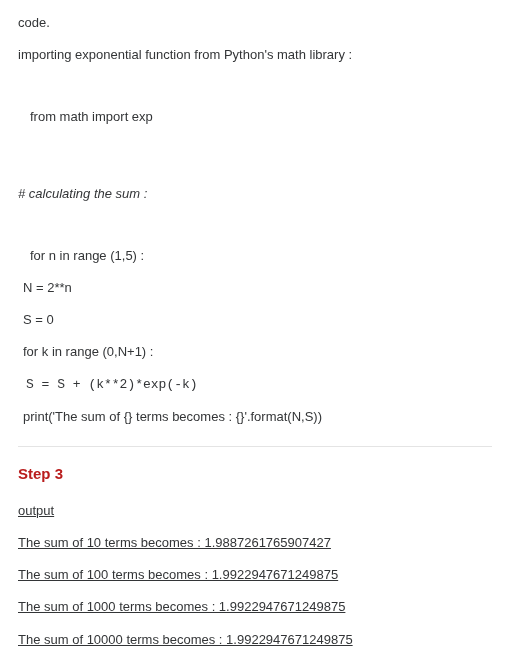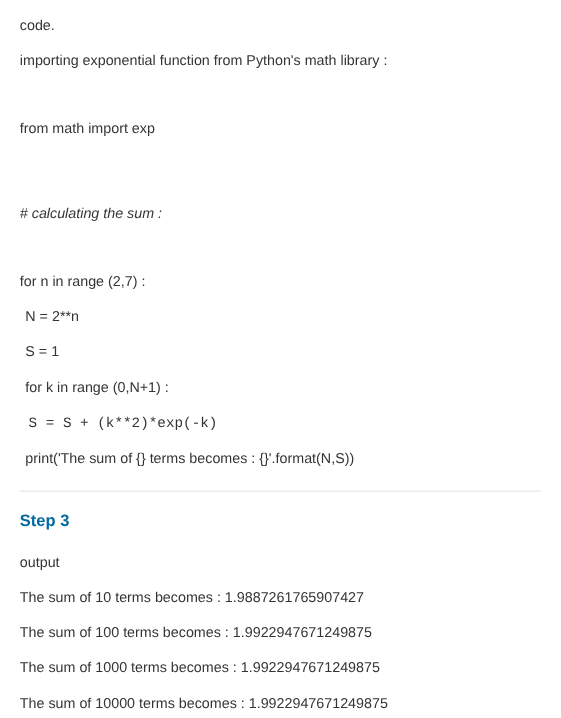--- a/index.html
+++ b/index.html
@@ -12,62 +12,64 @@
     width: 510px;
     box-sizing: border-box;
     background: #fff;
   }
   .line {
     margin-bottom: 14px;
   }
   .gap-lg {
     margin-top: 44px;
     margin-bottom: 14px;
+    margin-left: 12px;
   }
   .gap-xl {
     margin-top: 58px;
     margin-bottom: 14px;
     font-style: italic;
   }
   .indent1 {
     margin-left: 5px;
   }
   .indent2 {
     margin-left: 8px;
     font-family: Liberation Mono, monospace;
   }
   hr.divider {
     border: none;
     border-top: 1px solid #e4e4e4;
     margin-top: 20px;
     margin-bottom: 16px;
   }
   .step-heading {
-    color: #0369a1;
+    color: #b91c1c;
     font-weight: 700;
     font-size: 15px;
     margin-bottom: 18px;
   }
   .output-line {
     margin-bottom: 14px;
+    text-decoration: underline;
   }
 </style>
 </head>
 <body>
 
 <div class="line">code.</div>
 <div class="line">importing exponential function from Python's math library :</div>
 
 <div class="line gap-lg">from math import exp</div>
 
 <div class="line gap-xl"># calculating the sum :</div>
 
-<div class="line gap-lg">for n in range (2,7) :</div>
+<div class="line gap-lg">for n in range (1,5) :</div>
 <div class="line indent1">N = 2**n</div>
-<div class="line indent1">S = 1</div>
+<div class="line indent1">S = 0</div>
 <div class="line indent1">for k in range (0,N+1) :</div>
 <div class="line indent2">S = S + (k**2)*exp(-k)</div>
 <div class="line indent1">print('The sum of {} terms becomes : {}'.format(N,S))</div>
 
 <hr class="divider">
 
 <div class="step-heading">Step 3</div>
 
 <div class="output-line">output</div>
 

